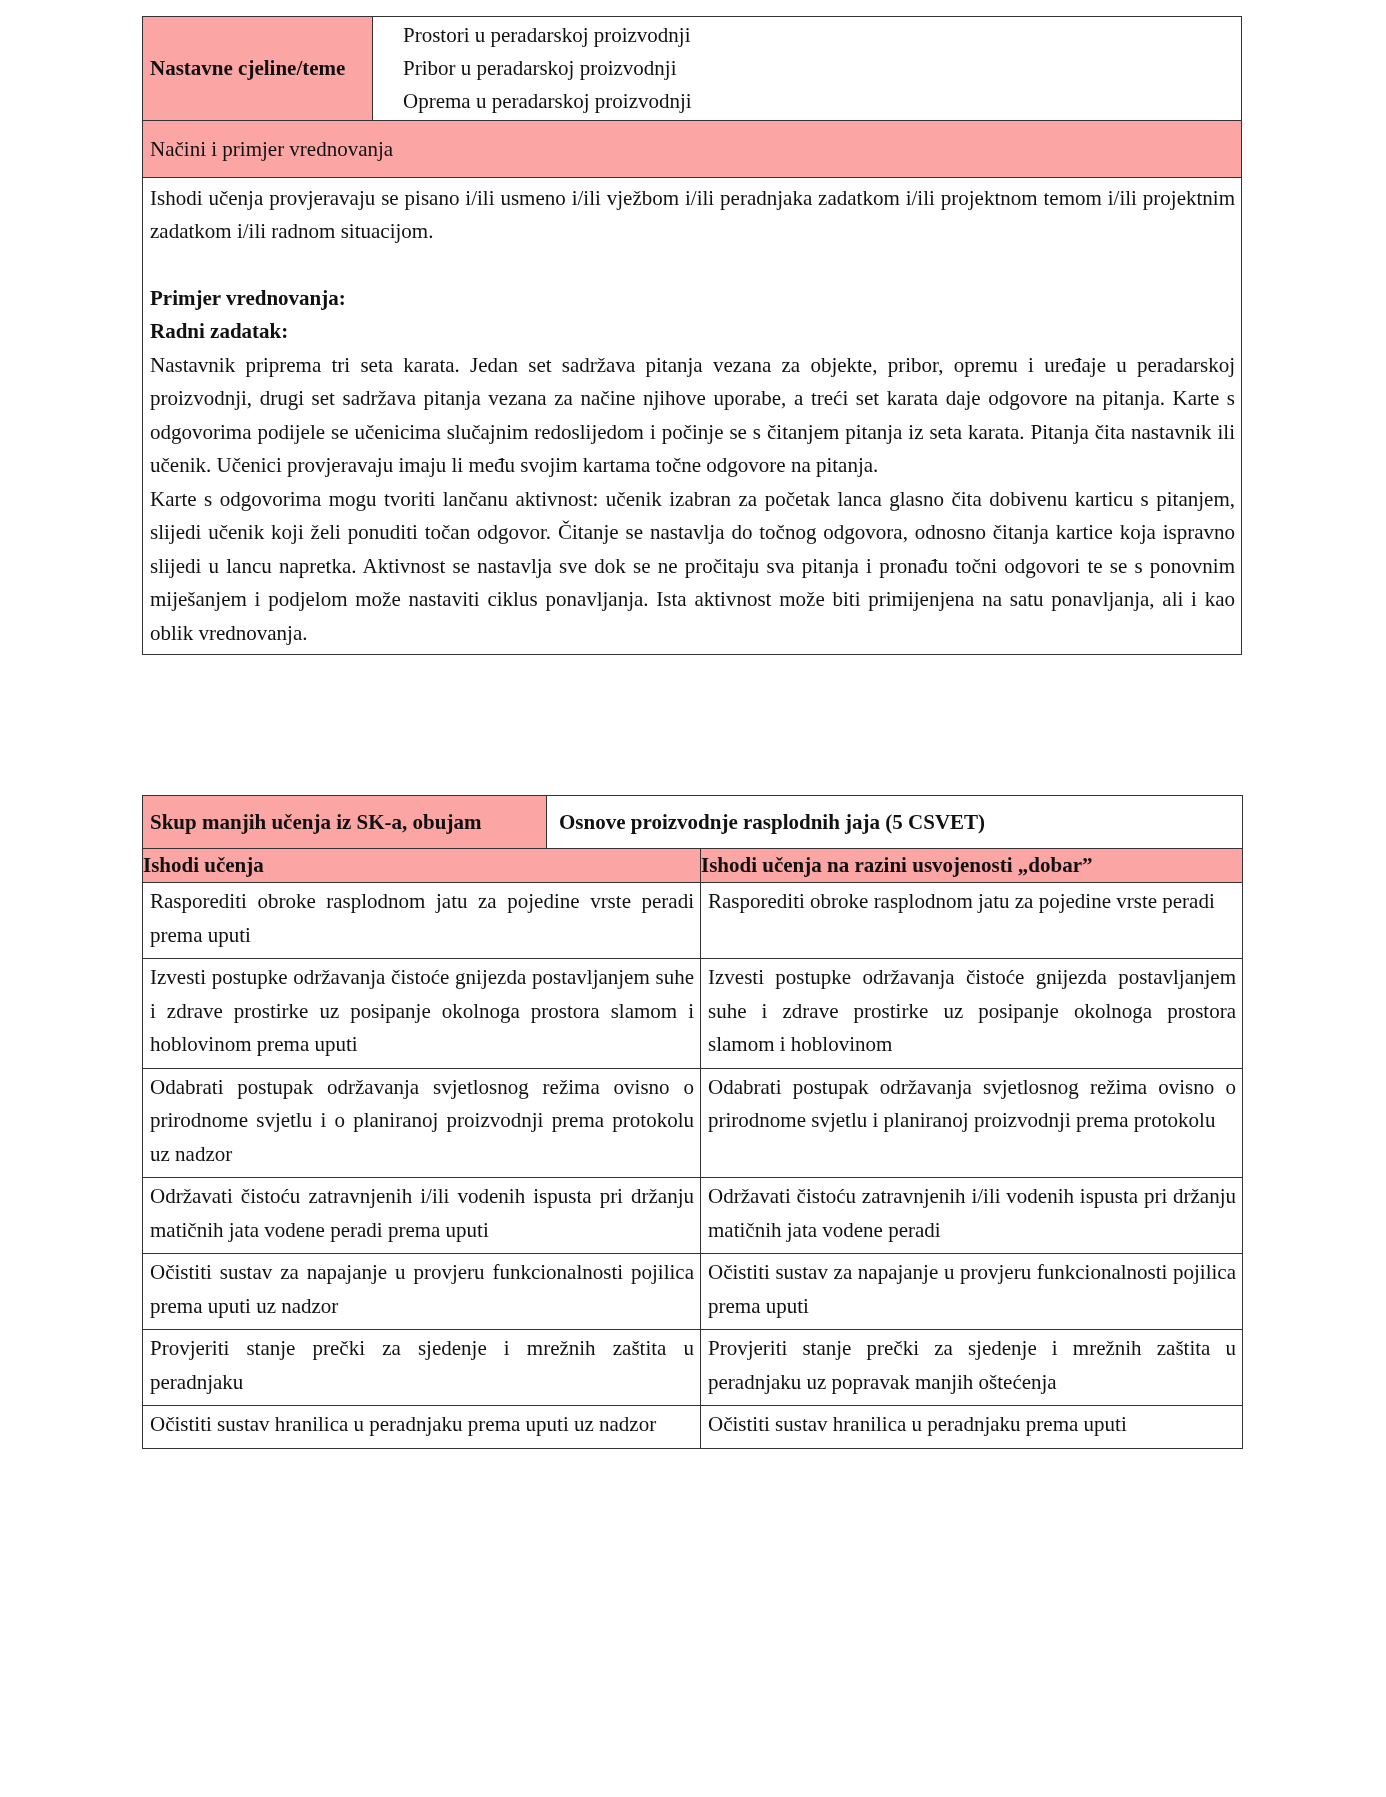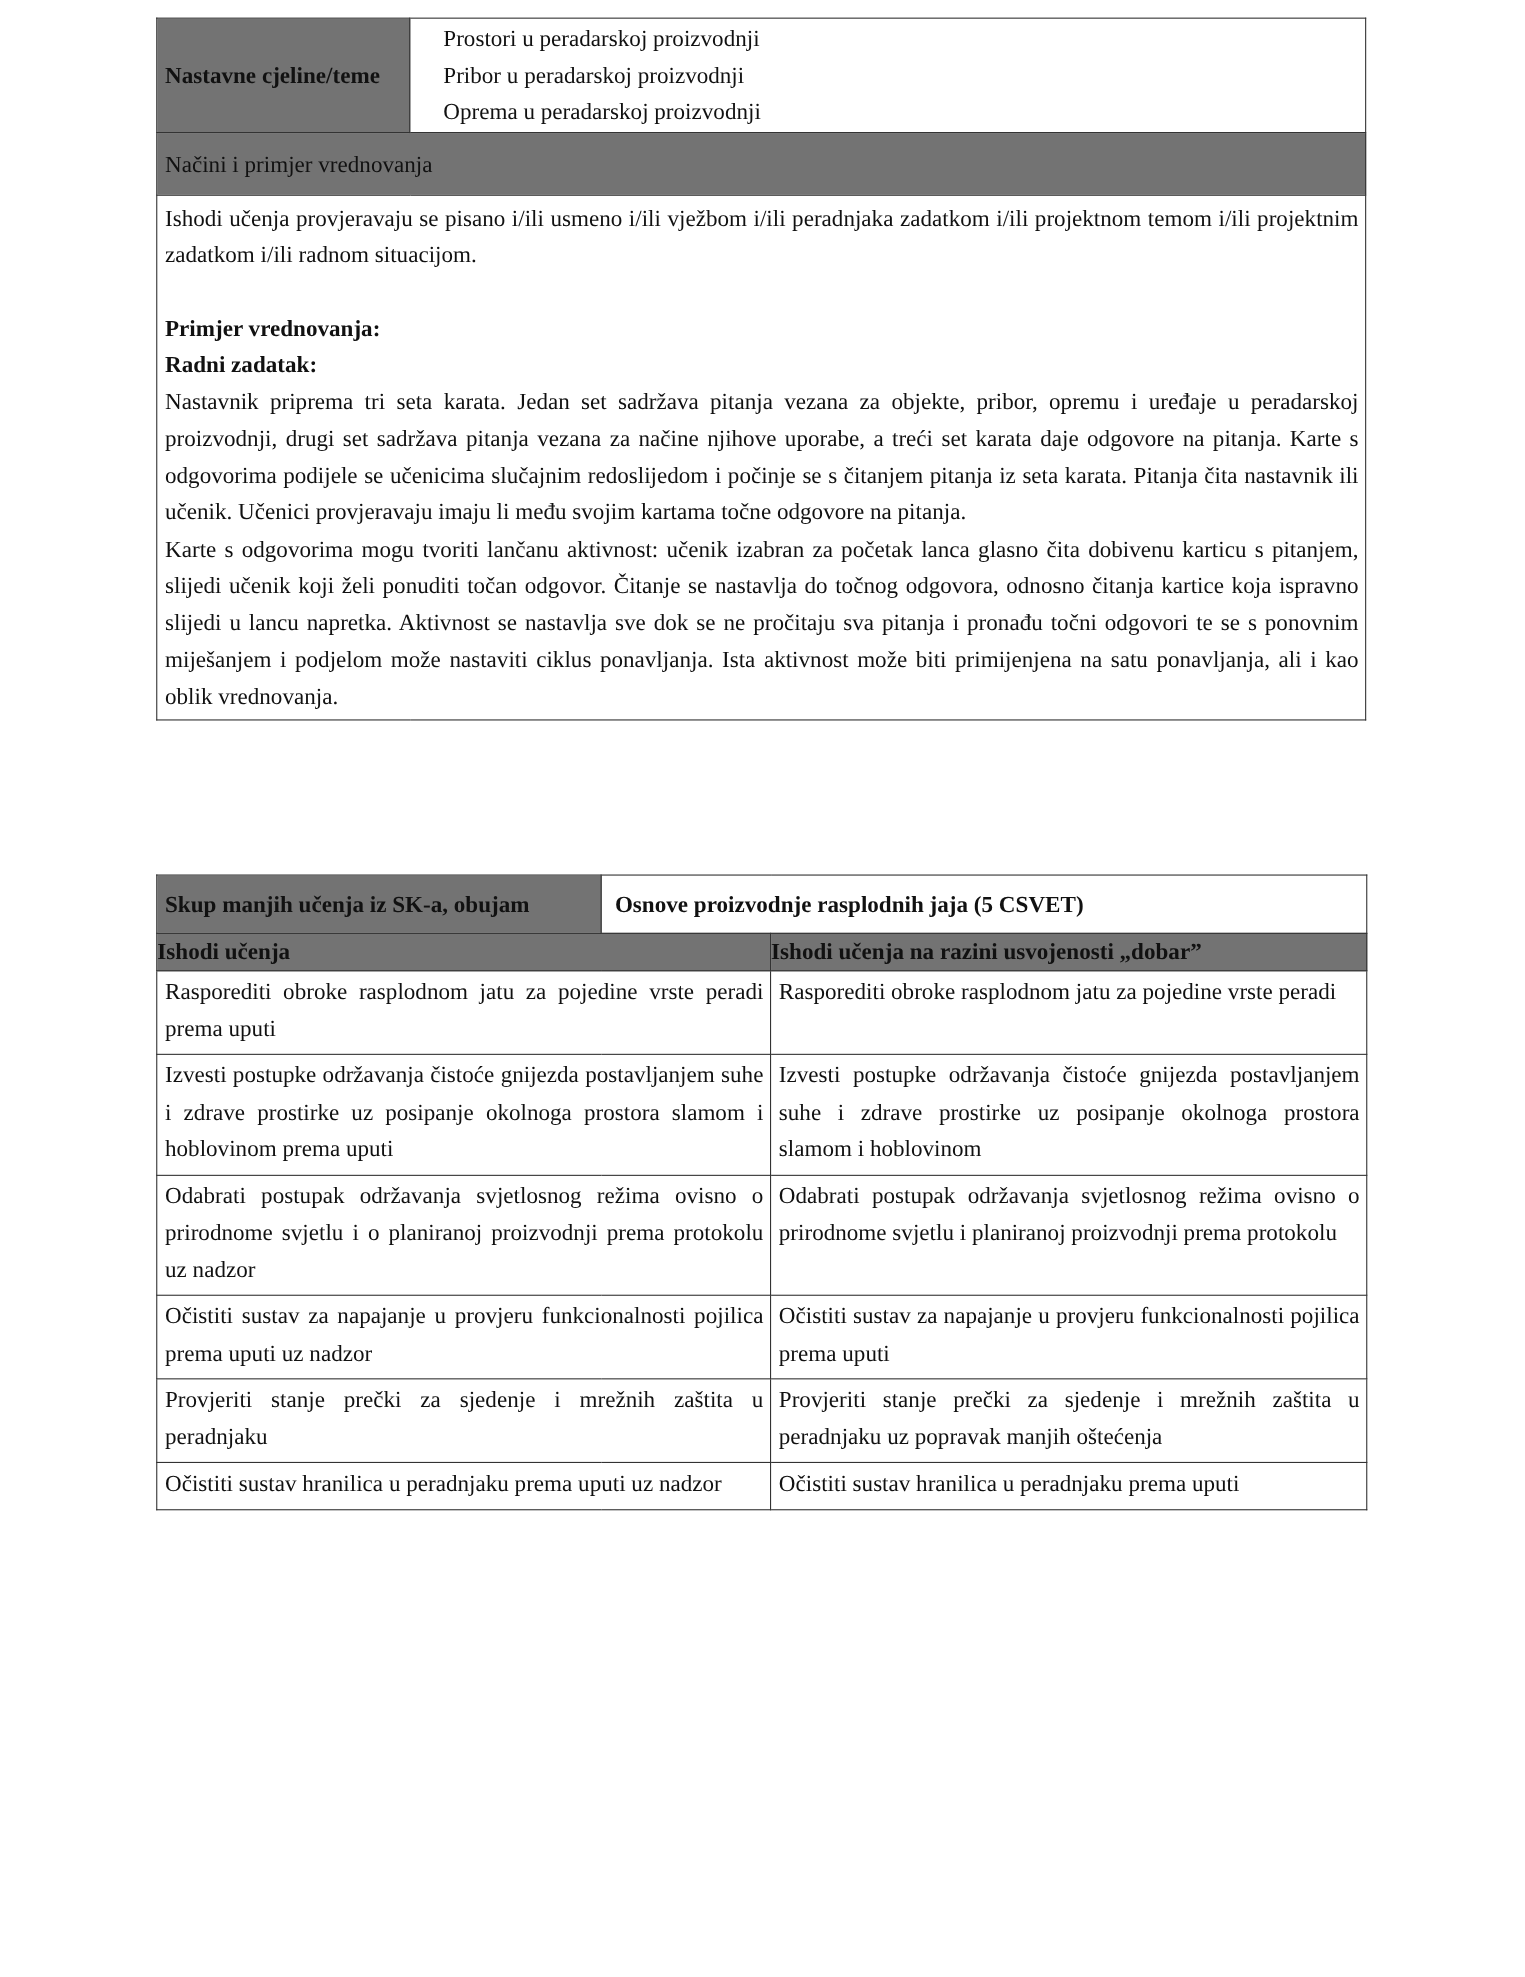--- a/index.html
+++ b/index.html
@@ -10,21 +10,21 @@
   }
   .tbl {
     position: absolute; left: 142px; width: 1100px;
     border-collapse: collapse; table-layout: fixed;
     font-size: 21px; line-height: 33.5px;
   }
   .tbl td, .tbl th {
     border: 1.5px solid #333; padding: 2px 6px 2px 7px; vertical-align: top;
     font-weight: normal; text-align: left;
   }
-  .hdr { background: #737373; }
+  .hdr { background: #fca5a5; }
   .bold { font-weight: bold; }
   #t1 { top: 16px; }
   #t1 .label-cell { width: 216px; vertical-align: middle; font-weight: bold; }
   #t1 .topics-cell { padding-left: 30px; line-height: 33px; font-family: Liberation Serif, serif; }
   #t1 .section-head { font-weight: normal; padding-top: 12px; padding-bottom: 10px; }
   #t1 .body-cell { text-align: justify; padding-top: 4px; padding-bottom: 4px; }
   .spacer { height: 33px; }
   #t2 { top: 795px; }
   #t2 .top-label { font-weight: bold; padding-top: 10px; padding-bottom: 8px; }
   #t2 .top-value { font-weight: bold; padding-top: 10px; padding-bottom: 8px; padding-left: 12px; }
@@ -82,20 +82,24 @@
   </tr>
   <tr>
     <td colspan="2" class="cell">Izvesti postupke održavanja čistoće gnijezda postavljanjem suhe i zdrave prostirke uz posipanje okolnoga prostora slamom i hoblovinom prema uputi</td>
     <td class="cell">Izvesti postupke održavanja čistoće gnijezda postavljanjem suhe i zdrave prostirke uz posipanje okolnoga prostora slamom i hoblovinom</td>
   </tr>
   <tr>
     <td colspan="2" class="cell">Odabrati postupak održavanja svjetlosnog režima ovisno o prirodnome svjetlu i o planiranoj proizvodnji prema protokolu uz nadzor</td>
     <td class="cell">Odabrati postupak održavanja svjetlosnog režima ovisno o prirodnome svjetlu i planiranoj proizvodnji prema protokolu</td>
   </tr>
   <tr>
+    <td colspan="2" class="cell">Održavati čistoću zatravnjenih i/ili vodenih ispusta pri držanju matičnih jata vodene peradi prema uputi</td>
+    <td class="cell">Održavati čistoću zatravnjenih i/ili vodenih ispusta pri držanju matičnih jata vodene peradi</td>
+  </tr>
+  <tr>
     <td colspan="2" class="cell">Očistiti sustav za napajanje u provjeru funkcionalnosti pojilica prema uputi uz nadzor</td>
     <td class="cell">Očistiti sustav za napajanje u provjeru funkcionalnosti pojilica prema uputi</td>
   </tr>
   <tr>
     <td colspan="2" class="cell">Provjeriti stanje prečki za sjedenje i mrežnih zaštita u peradnjaku</td>
     <td class="cell">Provjeriti stanje prečki za sjedenje i mrežnih zaštita u peradnjaku uz popravak manjih oštećenja</td>
   </tr>
   <tr>
     <td colspan="2" class="cell">Očistiti sustav hranilica u peradnjaku prema uputi uz nadzor</td>
     <td class="cell">Očistiti sustav hranilica u peradnjaku prema uputi</td>

